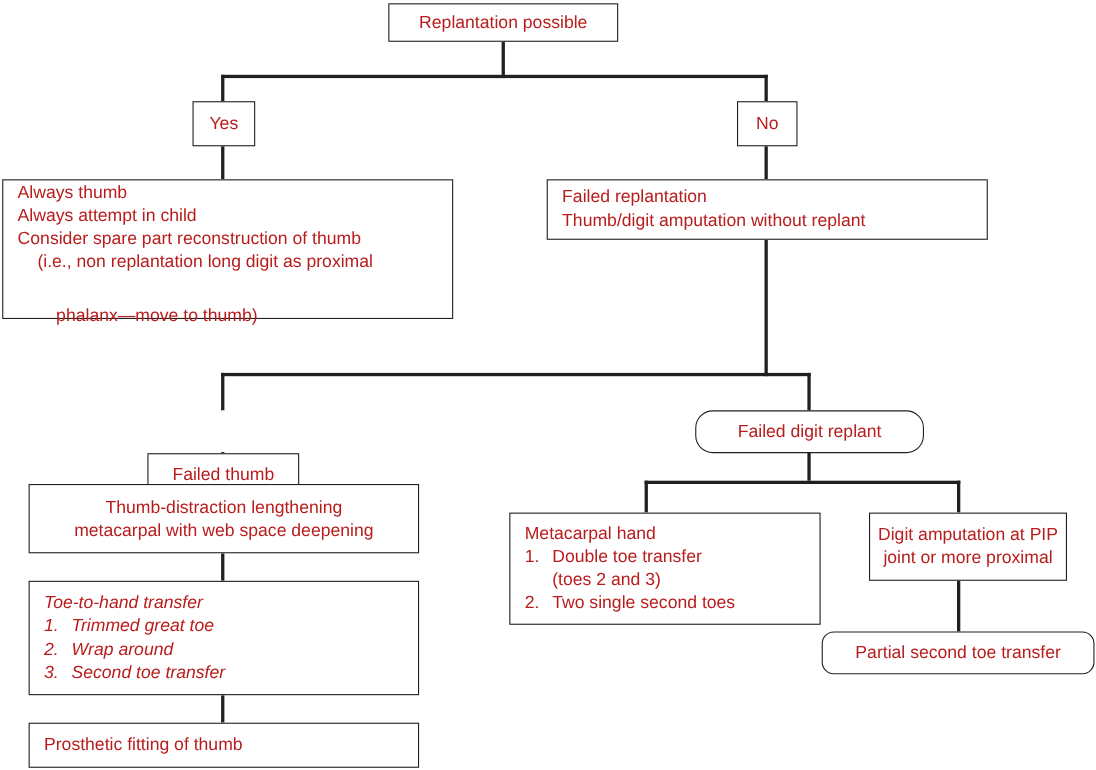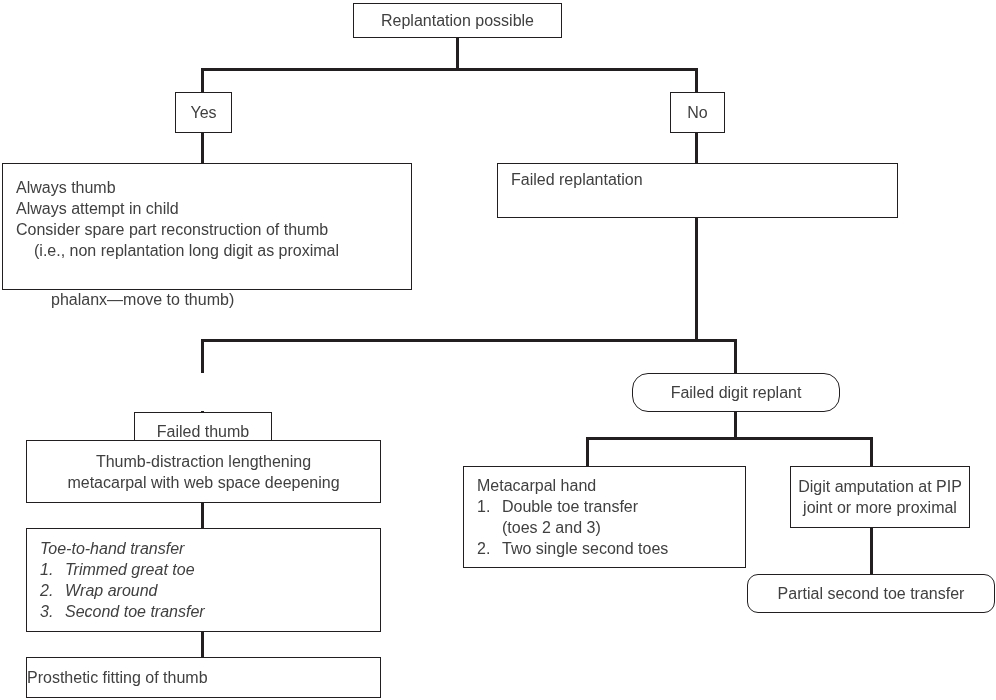--- a/index.html
+++ b/index.html
@@ -1,21 +1,21 @@
 <!DOCTYPE html>
 <html><head>
 <meta charset="utf-8">
 <style>
   html,body{margin:0;padding:0;background:#ffffff;}
   #stage{
     position:relative;
     width:996px;height:700px;
     background:#ffffff;
     font-family:"Liberation Sans","DejaVu Sans",sans-serif;
-    color:#404040;
+    color:#b91c1c;
     overflow:hidden;
   }
   .bx{
     position:absolute;
     border:1.5px solid #231f20;
     background:#ffffff;
     font-size:16px;
     line-height:21px;
     box-sizing:border-box;
     white-space:nowrap;
@@ -61,30 +61,31 @@
   </div>
 
   <div class="bx center" style="left:175px;top:92px;width:57px;height:41px;">
     <span>Yes</span>
   </div>
 
   <div class="bx center" style="left:670px;top:92px;width:55px;height:41px;text-align:center;">
     <span>No</span>
   </div>
 
-  <div class="bx leftpad" style="left:2px;top:163px;width:410px;height:127px;padding-top:13px;">
+  <div class="bx leftpad" style="left:2px;top:163px;width:410px;height:127px;padding-top:1px;">
     <div>Always thumb</div>
     <div>Always attempt in child</div>
     <div>Consider spare part reconstruction of thumb</div>
     <div class="ind1">(i.e., non replantation long digit as proximal</div>
     <div class="ind2">phalanx—move to thumb)</div>
   </div>
 
   <div class="bx leftpad" style="left:497px;top:163px;width:401px;height:55px;padding-top:5px;">
     <div>Failed replantation</div>
+    <div>Thumb/digit amputation without replant</div>
   </div>
 
   <div class="bx center" style="left:134px;top:390px;width:138px;height:39px;margin-top:22px;">
     <span>Failed thumb</span>
   </div>
 
   <div class="bx center" style="left:632px;top:373px;width:208px;height:39px;border-radius:16px;">
     <span>Failed digit replant</span>
   </div>
 
@@ -102,21 +103,21 @@
     <div class="row">
       <span class="num">2.</span>
       <span>Wrap around</span>
     </div>
     <div class="row">
       <span class="num">3.</span>
       <span>Second toe transfer</span>
     </div>
   </div>
 
-  <div class="bx" style="left:26px;top:657px;width:355px;height:41px;display:flex;align-items:center;">
+  <div class="bx" style="left:26px;top:657px;width:355px;height:41px;display:flex;align-items:center;padding-left:13px;">
     <span>Prosthetic fitting of thumb</span>
   </div>
 
   <div class="bx leftpad" style="left:463px;top:466px;width:283px;height:102px;padding-top:8px;">
     <div>Metacarpal hand</div>
     <div class="row">
       <span class="num">1.</span>
       <span>Double toe transfer</span>
     </div>
     <div class="row">

